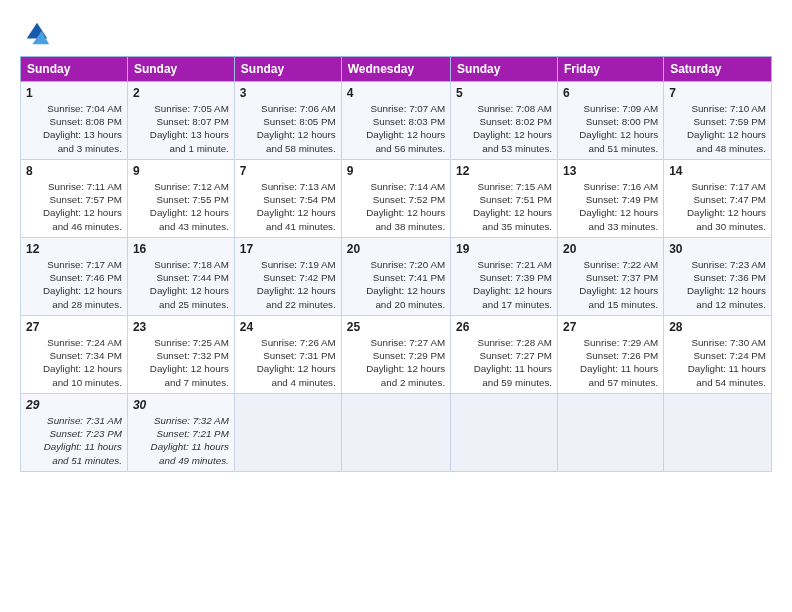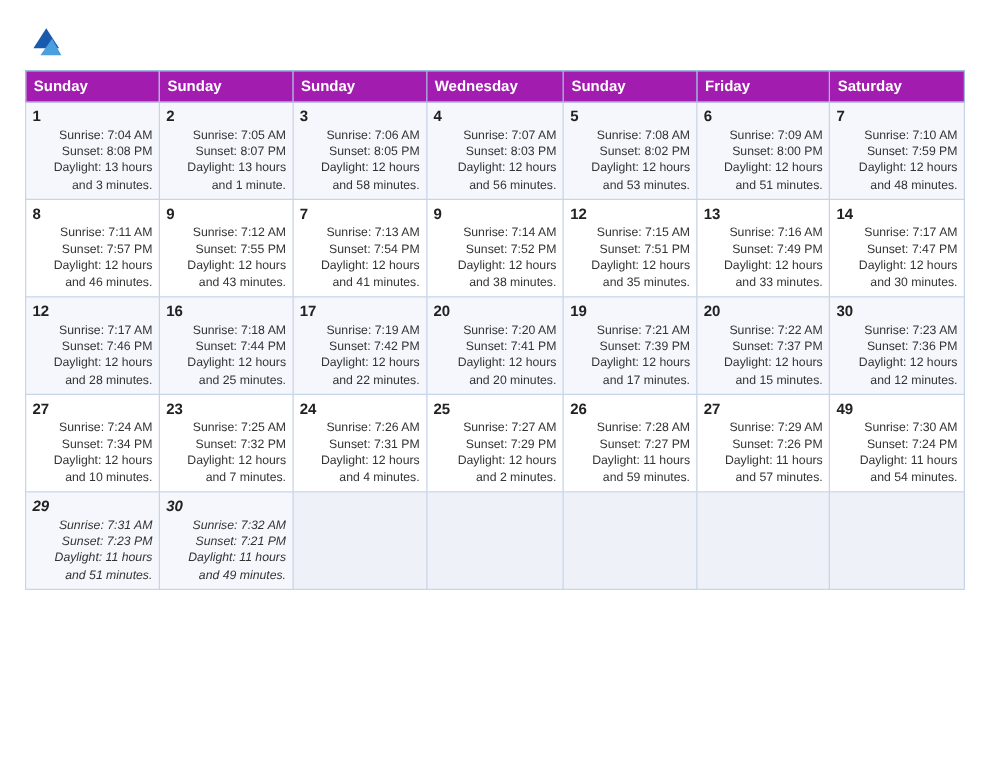--- a/index.html
+++ b/index.html
@@ -242,21 +242,21 @@
       </td>
           <td>
         <span class="day-num">26</span>
         <div class="day-info">Sunrise: 7:28 AM<br>Sunset: 7:27 PM<br>Daylight: 11 hours<br>and 59 minutes.</div>
       </td>
           <td>
         <span class="day-num">27</span>
         <div class="day-info">Sunrise: 7:29 AM<br>Sunset: 7:26 PM<br>Daylight: 11 hours<br>and 57 minutes.</div>
       </td>
           <td>
-        <span class="day-num">49</span>
+        <span class="day-num">28</span>
         <div class="day-info">Sunrise: 7:30 AM<br>Sunset: 7:24 PM<br>Daylight: 11 hours<br>and 54 minutes.</div>
       </td>
         </tr>
         <tr class="last-row">
           <td>
         <span class="day-num">29</span>
         <div class="day-info">Sunrise: 7:31 AM<br>Sunset: 7:23 PM<br>Daylight: 11 hours<br>and 51 minutes.</div>
       </td>
           <td>
         <span class="day-num">30</span>

